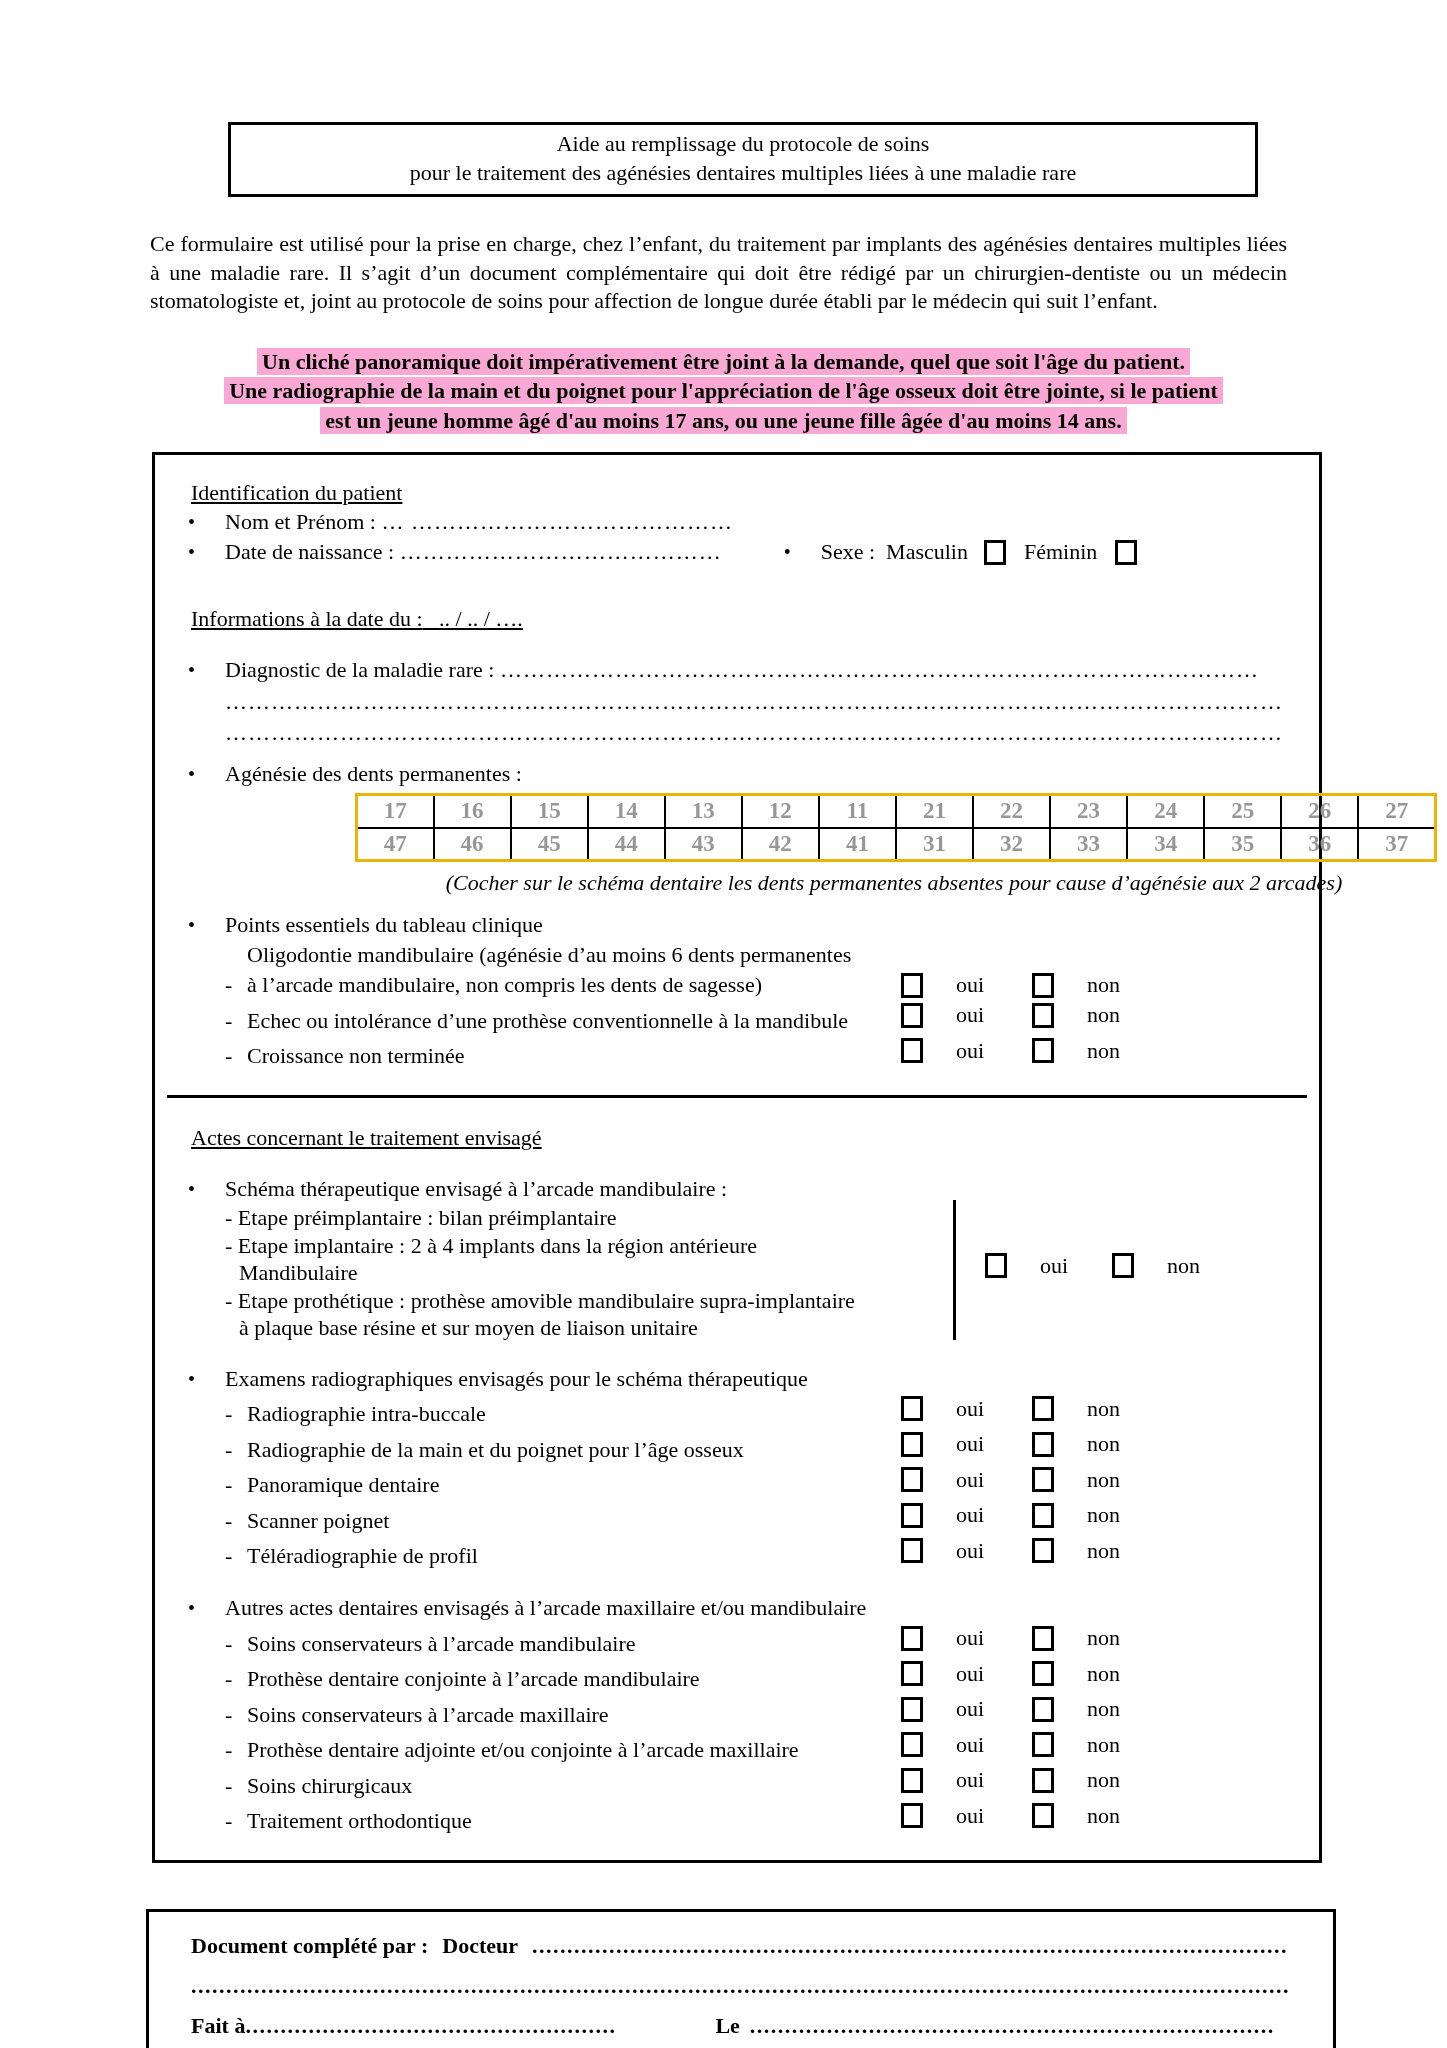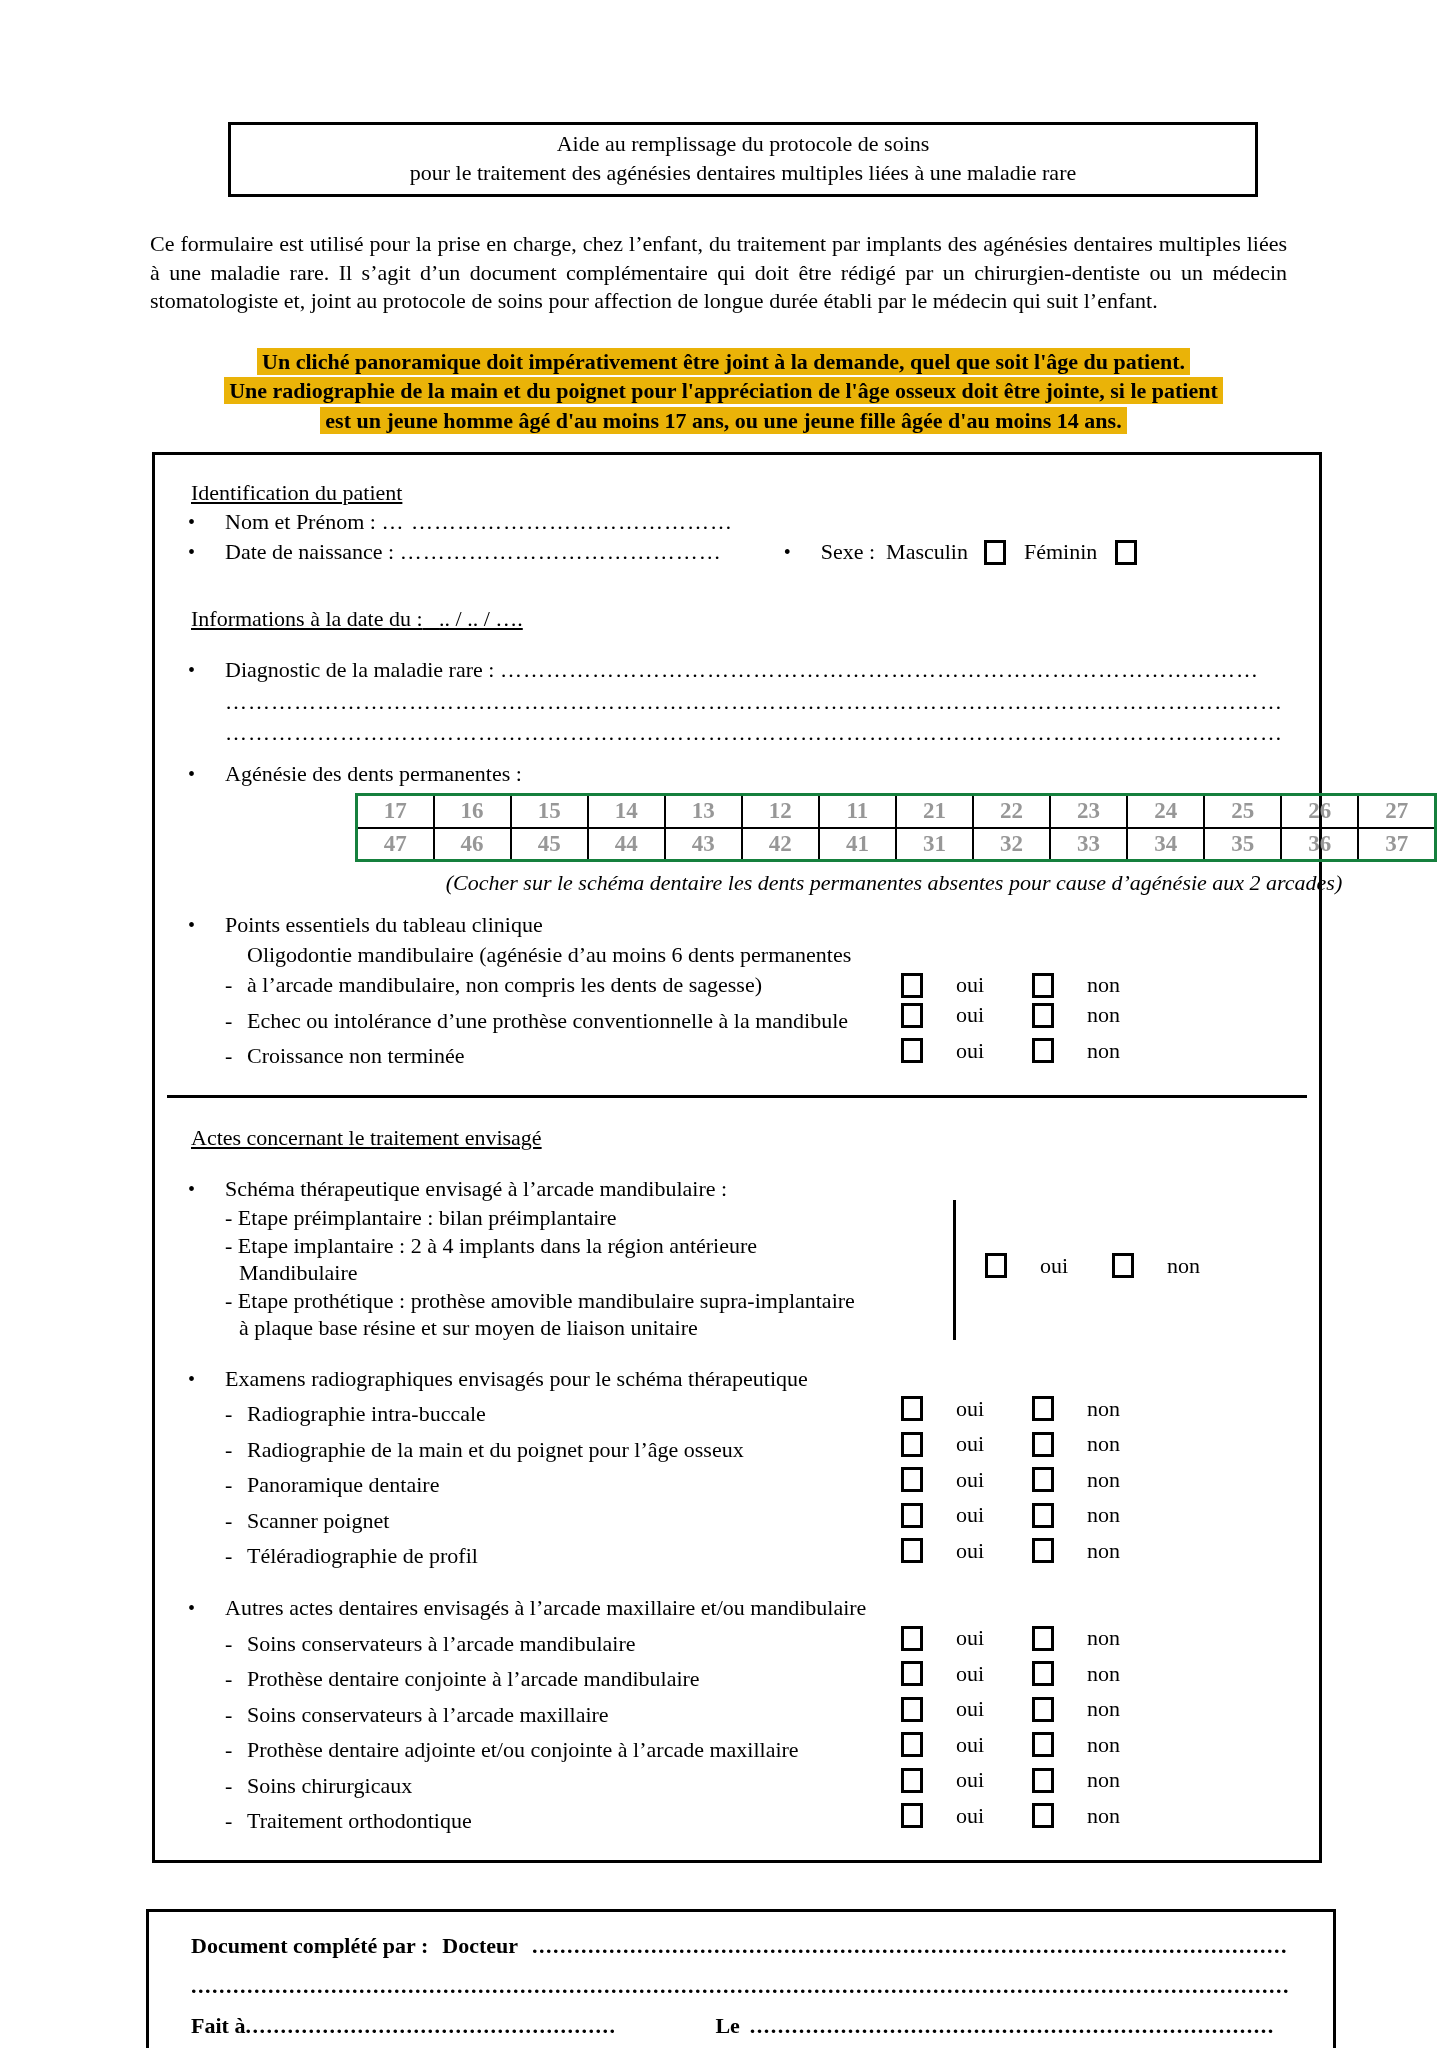--- a/index.html
+++ b/index.html
@@ -20,21 +20,21 @@
     text-align:center; line-height:29px;
     padding:4px 16px 7px;
   }
   
   .intro {
     margin:33px 160px 0 150px;
     text-align:justify; line-height:28.5px;
   }
   
   .notice { margin-top:31px; text-align:center; font-weight:bold; line-height:29.5px; }
-  .notice .hl { background:#eab308; padding:1px 5px; }
+  .notice .hl { background:#f9a8d4; padding:1px 5px; }
   
   .main-box {
     margin:17px 0 0 152px; width:1170px;
     border:3px solid #000;
     padding:24px 0 24px;
   }
   .heading { margin-left:36px; text-decoration:underline; line-height:28px; }
   .b-row { display:flex; margin-left:33px; line-height:30px; align-items:baseline; }
   .bullet { width:37px; flex:0 0 37px; font-size:20px; }
   .dots { white-space:nowrap; overflow:hidden; letter-spacing:1px; }
@@ -45,21 +45,21 @@
     flex:0 0 22px; vertical-align:-4px;
   }
   .gap-lg { height:38px; } .gap-md { height:22px; } .gap-sm { height:12px; }
   .dotline { margin:2px 36px 0 70px; white-space:nowrap; overflow:hidden; letter-spacing:1px; line-height:29px; }
   
   .tooth-table { margin:4px 0 0 200px; border-collapse:collapse; width:1082px; }
   .tooth-table td {
     border:2px solid #000; width:7.14%; height:33px;
     text-align:center; font-weight:bold; color:#979797; font-size:23px;
   }
-  .tooth-table { border:3px solid #15803d; }
+  .tooth-table { border:3px solid #eab308; }
   .tooth-note { margin:6px 0 0 196px; width:1086px; text-align:center; font-style:italic; line-height:30px; }
   
   .q-row { display:flex; margin:0 188px 0 70px; line-height:30px; align-items:baseline; }
   .q-row .dash { width:22px; flex:0 0 22px; }
   .q-row .lbl { flex:1; }
   .ouinon { display:flex; align-items:center; flex:0 0 auto;gap:24px; }
   .ouinon .cb { margin-right:9px; }
   .ouinon .word-oui { width:52px; }
   .ouinon .word-non { width:44px; }
   .two-line { align-items:flex-end; }

